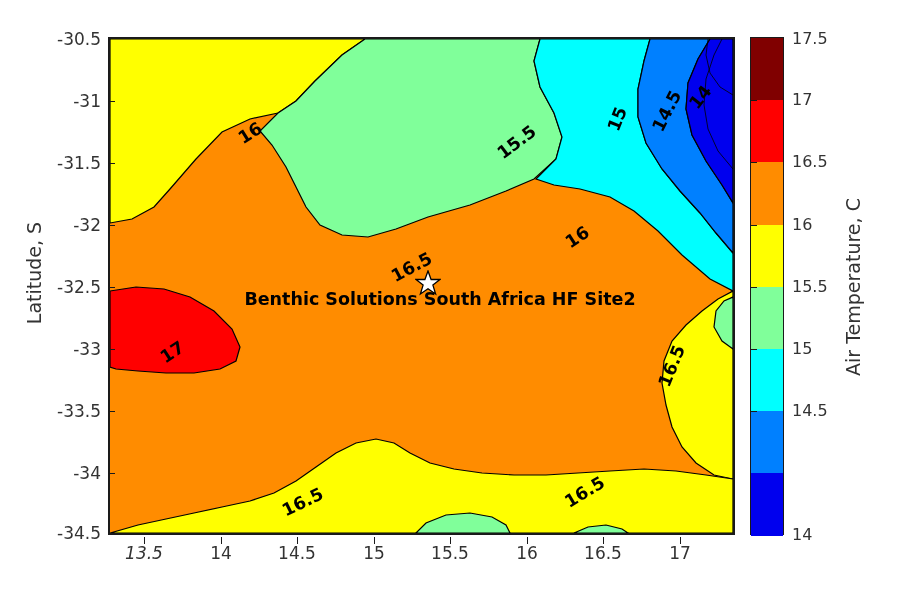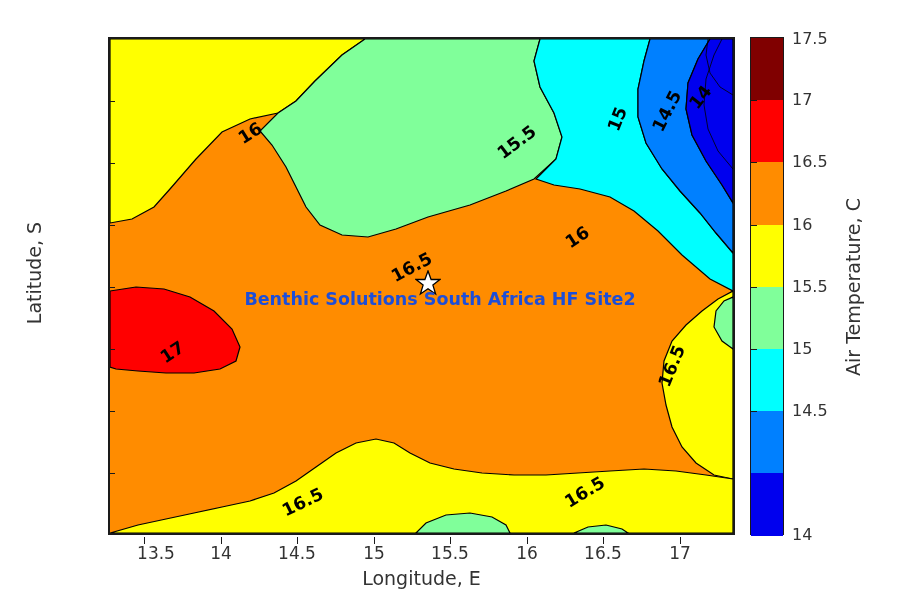--- a/index.html
+++ b/index.html
@@ -34,21 +34,21 @@
         border:1.5px solid #1a1a1a;box-sizing:border-box;}
   .cbseg{position:absolute;left:0;width:100%;}
   .cbtl{position:absolute;left:42px;font-size:16px;color:#333;
         transform:translateY(-50%);white-space:nowrap;}
   .cbtick{position:absolute;left:0px;width:6px;height:1px;background:#1a1a1a;}
   .cbttl{position:absolute;left:703px;top:276px;width:300px;text-align:center;
          font-size:19px;color:#333;transform:rotate(-90deg);}
 
   .clab{position:absolute;font-size:17.5px;font-weight:bold;color:#000;
         white-space:nowrap;transform-origin:50% 50%;}
-  .sitelab{position:absolute;font-size:17.5px;font-weight:bold;color:#1d4ed8;
+  .sitelab{position:absolute;font-size:17.5px;font-weight:bold;color:#000000;
            white-space:nowrap;transform:translate(-50%,-50%);}
   .star{position:absolute;transform:translate(-50%,-50%);}
 </style>
 </head>
 <body>
 
 <div id="stage">
 
 
   <div id="plot">
@@ -103,50 +103,60 @@
     <div class="clab" style="left:540px;top:317px;transform:rotate(-68deg);">16.5</div>
     <div class="clab" style="left:171px;top:453px;transform:rotate(-26deg);">16.5</div>
     <div class="clab" style="left:453px;top:443px;transform:rotate(-31deg);">16.5</div>
 
     <svg class="star" style="left:318px;top:244px;" width="26" height="26" viewBox="0 0 26 26">
       <polygon points="13,1 16.1,9.5 25,9.5 17.9,15.1 20.6,24 13,18.7 5.4,24 8.1,15.1 1,9.5 9.9,9.5" fill="#ffffff" stroke="#000000" stroke-width="1.3"></polygon>
     </svg>
     <div class="sitelab" style="left:330px;top:260px;">Benthic Solutions South Africa HF Site2</div>
   </div>
 
+  <div class="ytw">
+    <div class="ytl" style="top:2px;">-30.5</div>
+    <div class="ytl" style="top:64px;">-31</div>
+    <div class="ytl" style="top:126px;">-31.5</div>
+    <div class="ytl" style="top:188px;">-32</div>
+    <div class="ytl" style="top:250px;">-32.5</div>
+    <div class="ytl" style="top:312px;">-33</div>
+    <div class="ytl" style="top:374px;">-33.5</div>
+    <div class="ytl" style="top:436px;">-34</div>
+    <div class="ytl" style="top:496px;">-34.5</div>
+  </div>
   <div style="position:absolute;left:108px;top:37px;width:8px;height:498px;">
     <div class="ytick" style="top:64px;"></div>
       <div class="ytick" style="top:126px;"></div>
     <div class="ytick" style="top:188px;"></div>
       <div class="ytick" style="top:250px;"></div>
     <div class="ytick" style="top:312px;"></div>
       <div class="ytick" style="top:374px;"></div>
     <div class="ytick" style="top:436px;"></div>
   </div>
 
   <div class="xtw">
     <div class="xtick" style="left:36px;"></div>
       <div class="xtick" style="left:113px;"></div>
     <div class="xtick" style="left:189px;"></div>
       <div class="xtick" style="left:266px;"></div>
     <div class="xtick" style="left:342px;"></div>
       <div class="xtick" style="left:419px;"></div>
     <div class="xtick" style="left:495px;"></div>
       <div class="xtick" style="left:572px;"></div>
-    <div class="xtl" style="left:48px;">13.5</div>
+    <div class="xtl" style="left:36px;font-style:italic;">13.5</div>
     <div class="xtl" style="left:113px;">14</div>
     <div class="xtl" style="left:189px;">14.5</div>
     <div class="xtl" style="left:266px;">15</div>
     <div class="xtl" style="left:342px;">15.5</div>
     <div class="xtl" style="left:419px;">16</div>
     <div class="xtl" style="left:495px;">16.5</div>
     <div class="xtl" style="left:572px;">17</div>
   </div>
 
-  <div class="xaxttl">Longitude, E</div>
   <div class="yaxttl">Latitude, S</div>
 
   <div id="cbar">
     <div class="cbseg" style="top:0px;height:62.2px;background:#800000;"></div>
     <div class="cbseg" style="top:62.2px;height:62.2px;background:#ff0000;"></div>
     <div class="cbseg" style="top:124.4px;height:62.2px;background:#ff8c00;"></div>
     <div class="cbseg" style="top:186.6px;height:62.2px;background:#ffff00;"></div>
     <div class="cbseg" style="top:248.8px;height:62.2px;background:#80ff9a;"></div>
     <div class="cbseg" style="top:311px;height:62.2px;background:#00ffff;"></div>
     <div class="cbseg" style="top:373.2px;height:62.2px;background:#0080ff;"></div>

